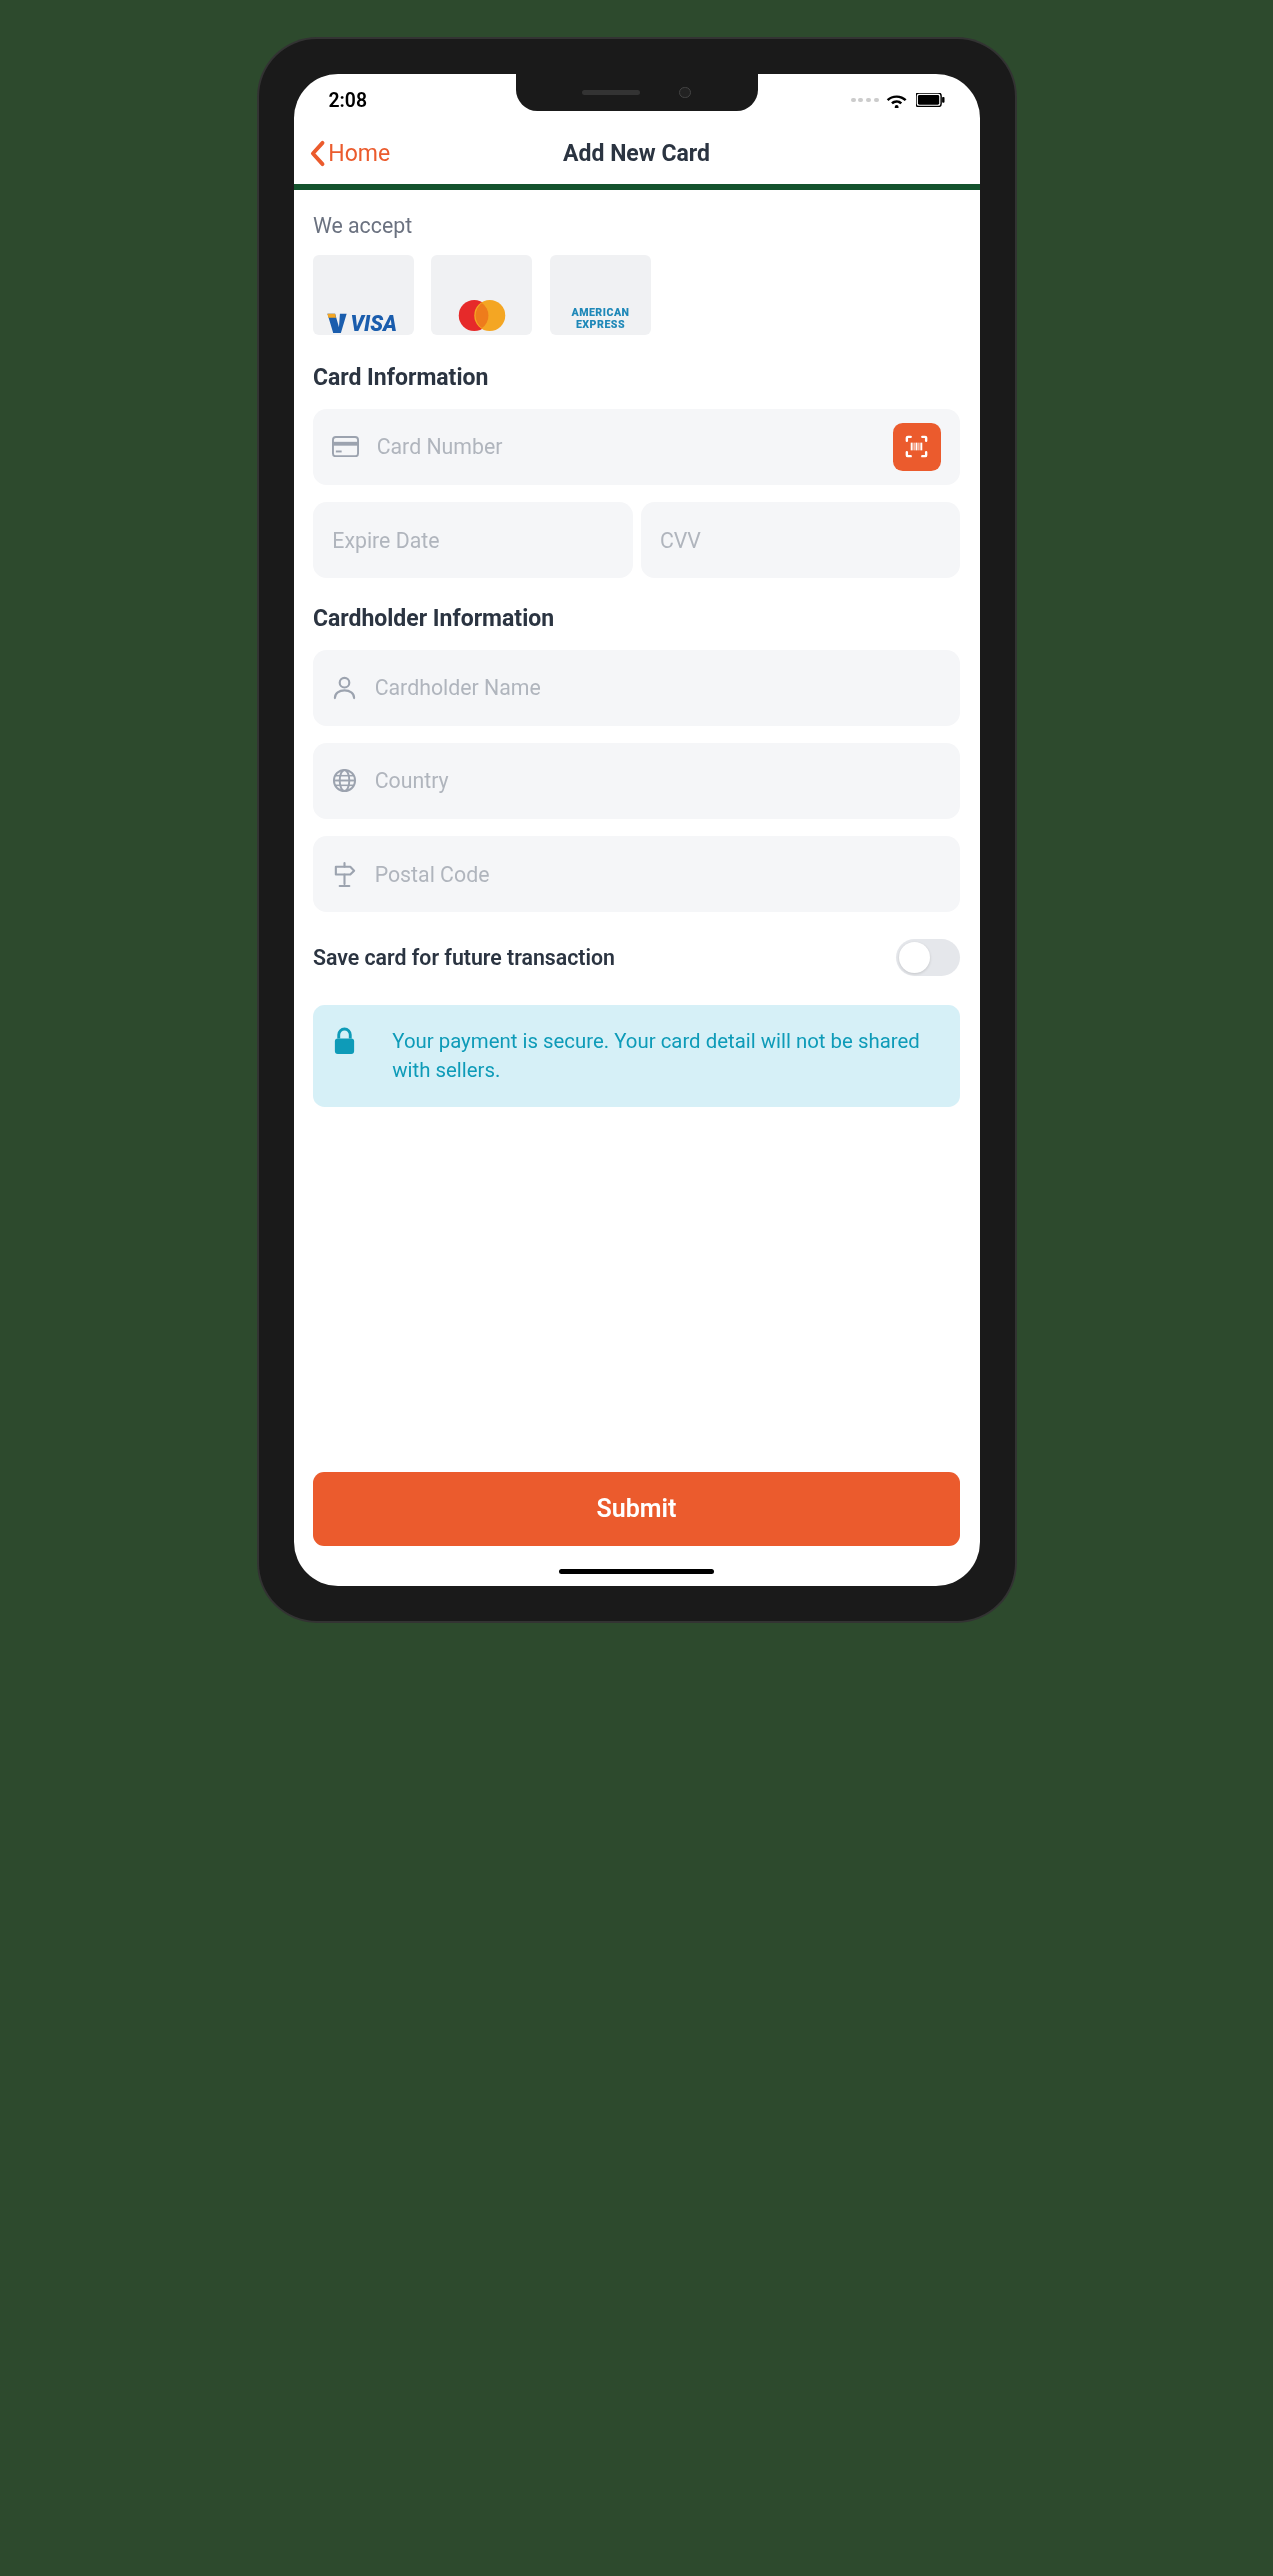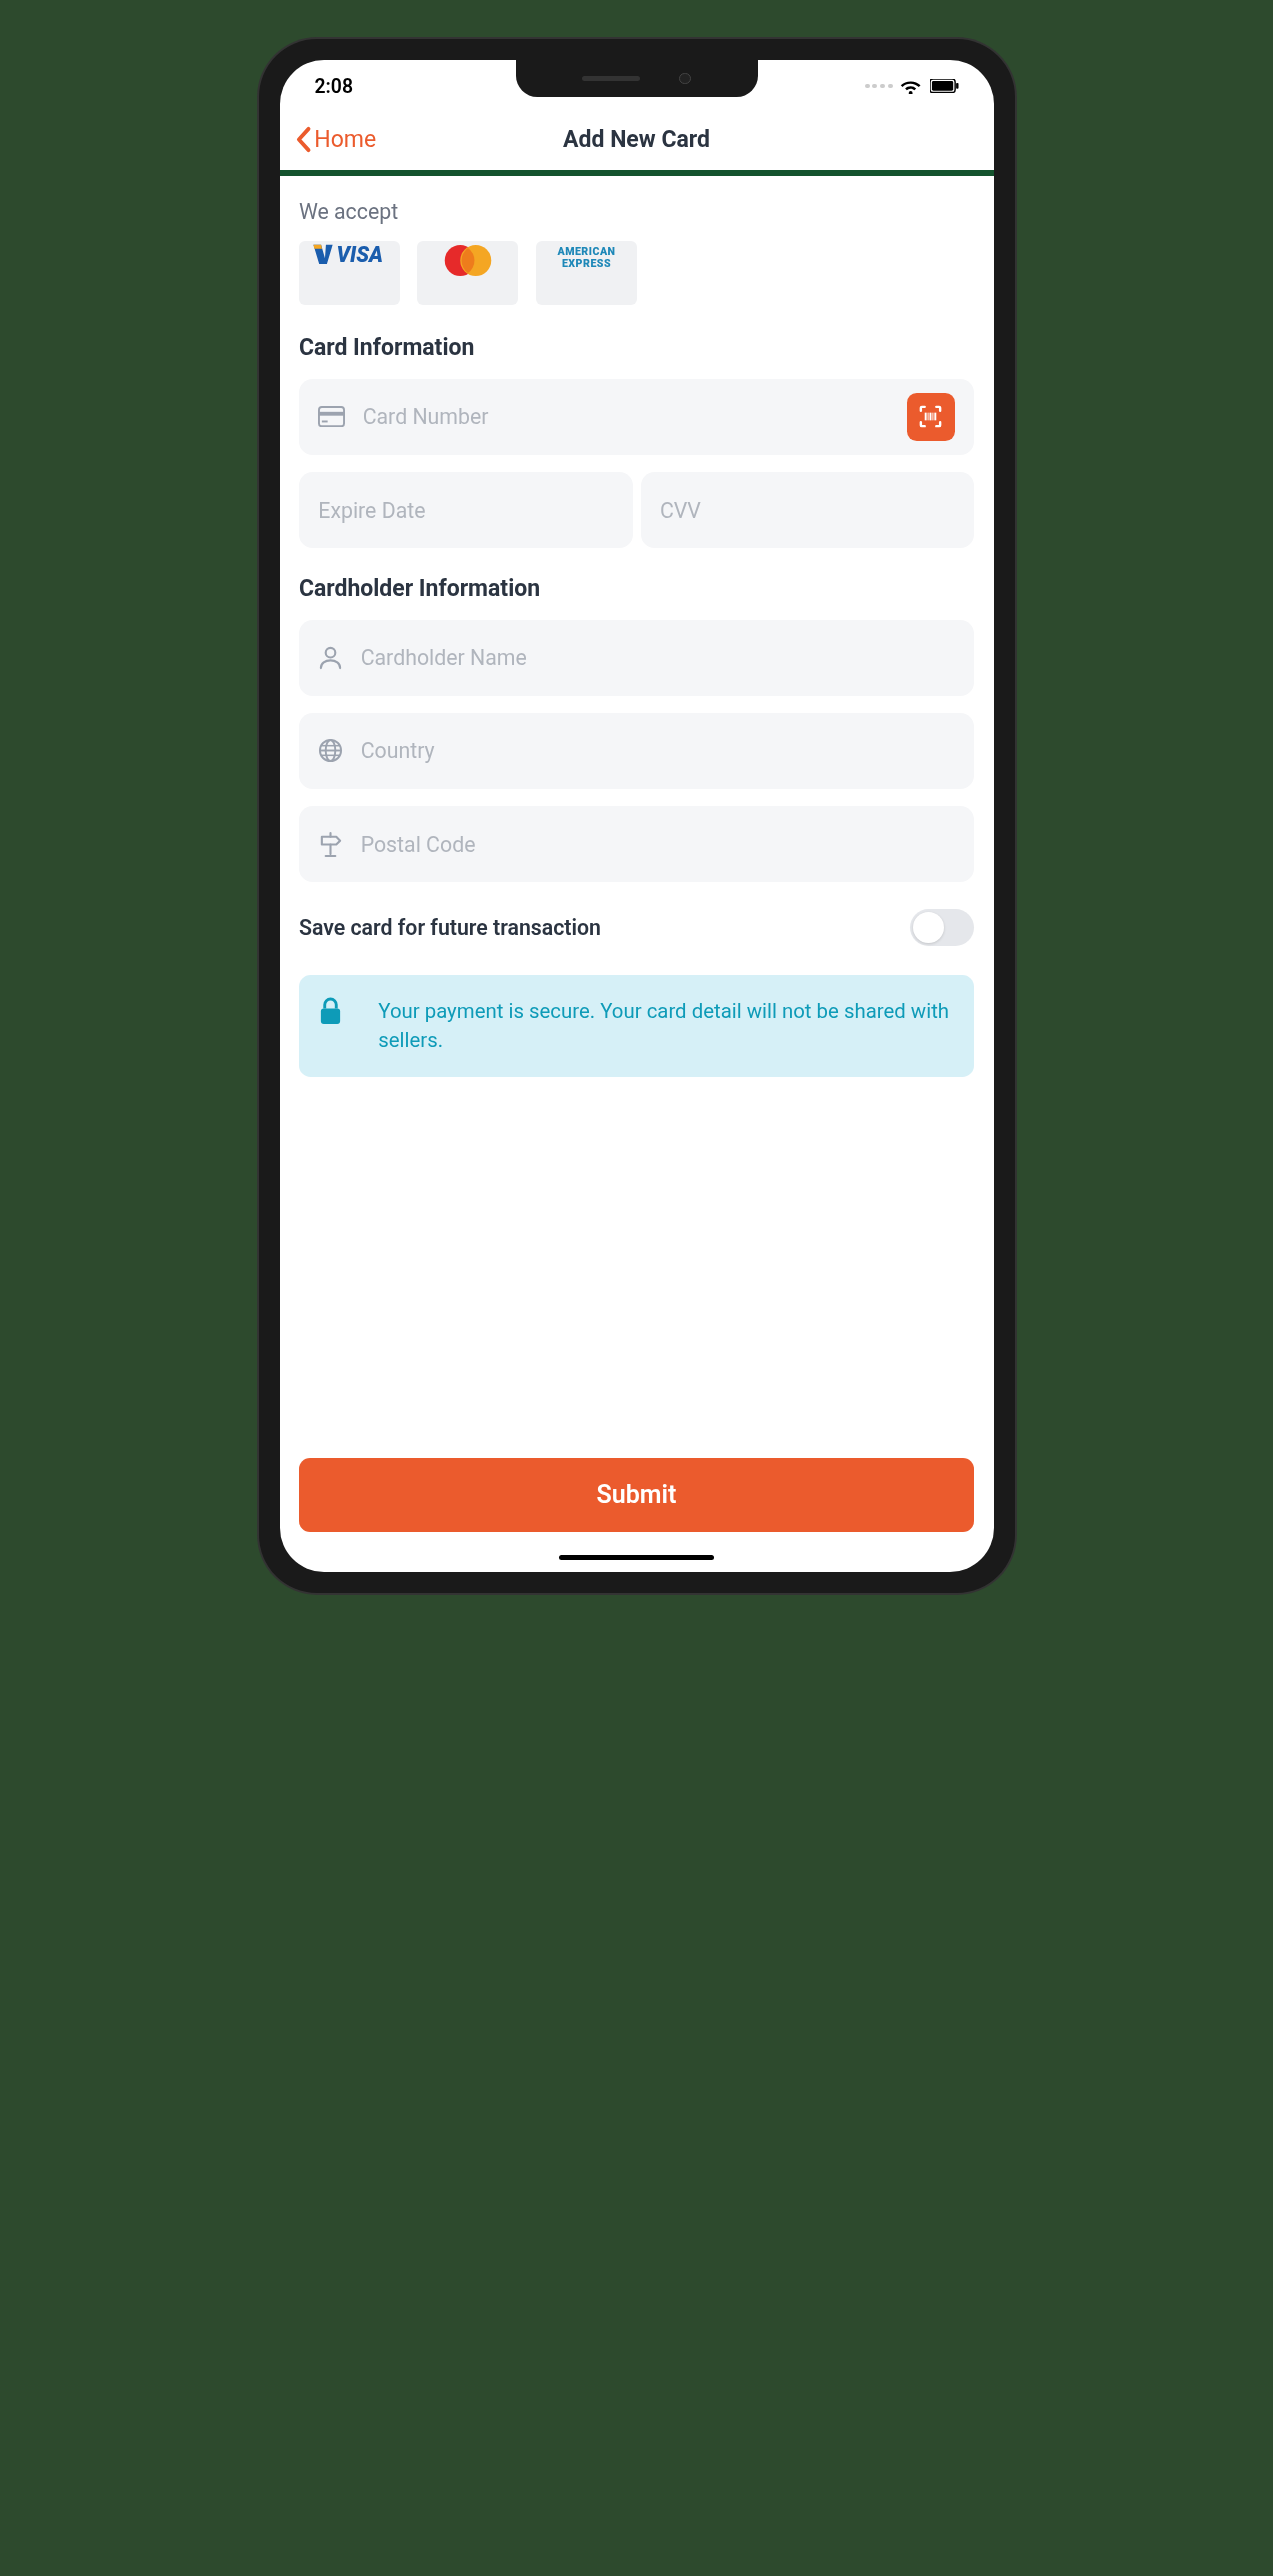--- a/index.html
+++ b/index.html
@@ -1,32 +1,32 @@
 <!DOCTYPE html>
 <html><head>
 <meta charset="utf-8">
 <style>
   * { box-sizing: border-box; margin: 0; padding: 0; font-family: -apple-system, BlinkMacSystemFont, "Segoe UI", Roboto, Helvetica, Arial, sans-serif; }
   body { background: #2d4a2d; display: flex; justify-content: center; padding: 39px 19.4px; }
-  .phone-frame { width: 756px; background: #1a1a1a; border-radius: 58px; padding: 21px; box-shadow: 0 0 0 1.9px #333; position: relative; }
+  .phone-frame { width: 756px; background: #1a1a1a; border-radius: 58px; padding: 35px; box-shadow: 0 0 0 1.9px #333; position: relative; }
   .phone-screen { background: #fff; border-radius: 44px; overflow: hidden; position: relative; min-height: 1512px; display: flex; flex-direction: column; }
   .notch { position: absolute; top: 0; left: 50%; transform: translateX(-50%); width: 242px; height: 37px; background: #1a1a1a; border-bottom-left-radius: 21.3px; border-bottom-right-radius: 21.3px; z-index: 10; display:flex; align-items:center; justify-content:center; gap:39px;}
   .notch .speaker{width:58px;height:5.8px;background:#333;border-radius:2.9px;}
   .notch .camera{width:11.6px;height:11.6px;background:#222;border-radius:50%;border:1px solid #444;}
   .status-bar { height: 52px; display: flex; align-items: center; justify-content: space-between; padding: 0 35px; font-weight: 600; font-size: 19.4px; }
   .status-right { display: flex; align-items: center; gap: 7.8px; }
   .dots { display:flex; gap:2.9px; }
   .dots span{width:4.8px;height:4.8px;background:#ccc;border-radius:50%;}
   .nav-bar { display: flex; align-items: flex-end; padding: 13.6px 15.5px 17.4px; position: relative; border-bottom: 6px solid #14532d; }
   .back-btn { display: flex; align-items: center; color: #eb5b2d; font-size: 23px; gap: 1.9px; cursor:pointer; }
   .nav-title { position: absolute; left: 50%; transform: translateX(-50%); font-size: 23px; font-weight: 700; color: #2b3441; }
   .content { padding: 23px 19.4px 0; flex: 1; display:flex; flex-direction:column; }
   .we-accept { color: #6b7280; font-size: 21.3px; margin-bottom: 17.4px; }
   .card-logos { display: flex; gap: 17.4px; margin-bottom: 29px; }
-  .card-logo { width: 101px; height: 64px; background: #f0f1f3; border-radius: 6px; display: flex; align-items: flex-start; justify-content: center; }
+  .card-logo { width: 101px; height: 80px; background: #f0f1f3; border-radius: 6px; display: flex; align-items: flex-end; justify-content: center; }
   .section-title { font-size: 23px; font-weight: 700; color: #2b3441; margin-bottom: 17.4px; }
   .field { background: #f5f6f8; border-radius: 13.6px; height: 76px; display: flex; align-items: center; padding: 0 19.4px; margin-bottom: 17.4px; gap: 17.4px; }
   .field-icon { color: #9ca3af; flex-shrink: 0; }
   .field input { border: none; background: transparent; font-size: 21.3px; color: #14532d; flex: 1; outline: none; }
   .field input::placeholder { color: #b0b5bd; }
   .scan-btn { width: 48px; height: 48px; background: #eb5b2d; border-radius: 9.7px; display: flex; align-items: center; justify-content: center; cursor:pointer; }
   .row-2 { display: flex; gap: 8px; margin-bottom: 27px; }
   .row-2 .field { flex: 1; margin-bottom: 0; }
   .toggle-row { display: flex; align-items: center; justify-content: space-between; margin: 9.7px 0 29px; }
   .toggle-label { font-size: 21.3px; font-weight: 600; color: #2b3441; }

